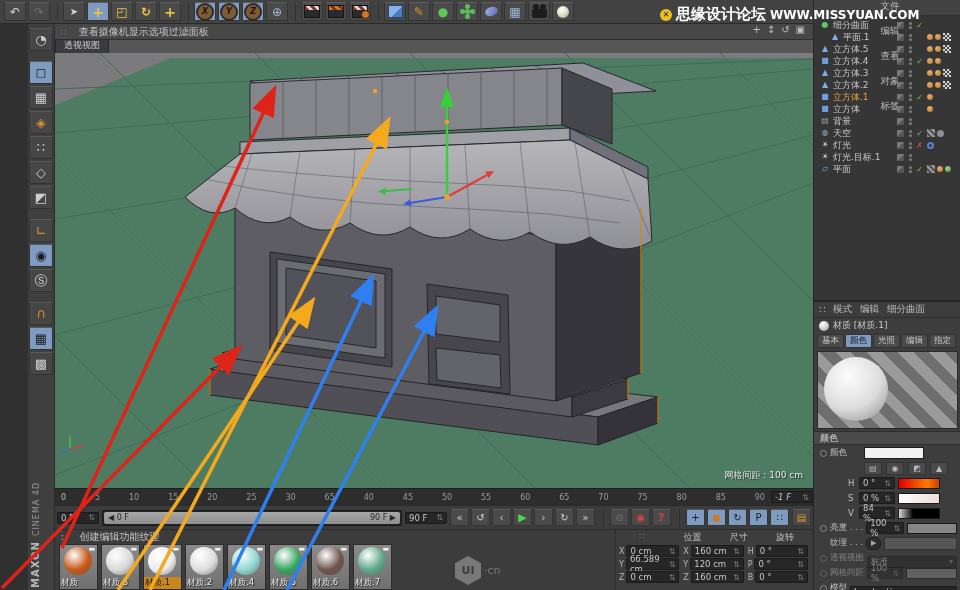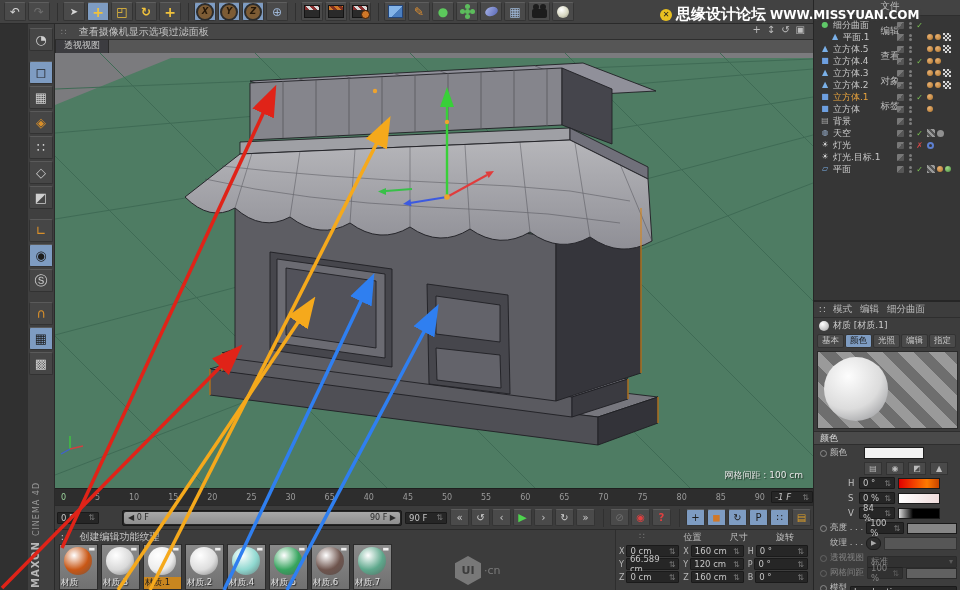--- a/index.html
+++ b/index.html
@@ -60,21 +60,21 @@
   
   #ruler{height:16px;background:#2d2d2d;border-top:1px solid #1f1f1f;display:flex;align-items:center;}
   #ticks{flex:1;display:flex;justify-content:space-between;padding:0 6px;font-size:8px;color:#9a9a9a;}
   #ticks span:first-child{color:#9cd49c;}
   #step-field{width:42px;font-style:italic;}
   .fld{height:12px;background:#262626;border:1px solid #1a1a1a;border-radius:1px;color:#c6c6c6;
        font-size:8.5px;display:flex;align-items:center;padding:0 3px;gap:2px;box-sizing:border-box;}
   .fld .spin{margin-left:auto;color:#7a7a7a;font-size:8px;}
   #controls{height:24px;background:#3c3c3c;border-top:1px solid #2a2a2a;display:flex;align-items:center;gap:3px;padding:0 2px;box-sizing:border-box;}
   #cur-frame,#end-frame{width:42px;}
-  #range-slider{flex:1;height:14px;background:#252525;border:1px solid #191919;border-radius:2px;position:relative;cursor:pointer;margin-left:20px;}
+  #range-slider{flex:1;height:14px;background:#252525;border:1px solid #191919;border-radius:2px;position:relative;cursor:pointer;}
   #range-thumb{position:absolute;left:1px;right:1px;top:1px;bottom:1px;background:linear-gradient(#a8a8a8,#8e8e8e);
                border-radius:2px;display:flex;justify-content:space-between;align-items:center;padding:0 4px;font-size:8px;color:#2a2a2a;}
   .tr-btn{width:19px;height:17px;display:flex;align-items:center;justify-content:center;background:#4a4a4a;
           border:1px solid #343434;border-top-color:#5c5c5c;border-radius:2px;color:#d0d0d0;font-size:10px;cursor:pointer;box-sizing:border-box;}
   .tr-btn.play{color:#4ed44e;font-size:11px;}
   .tr-btn.dim{color:#6e6e6e;}
   .tr-btn.rec{color:#e04040;font-weight:bold;}
   .tr-btn.on{background:#7e9cc2;color:#202020;}
   .tr-btn.on.orange{color:#d07828;}
   .tr-btn.film{color:#e0a028;background:#4a4a4a;}

